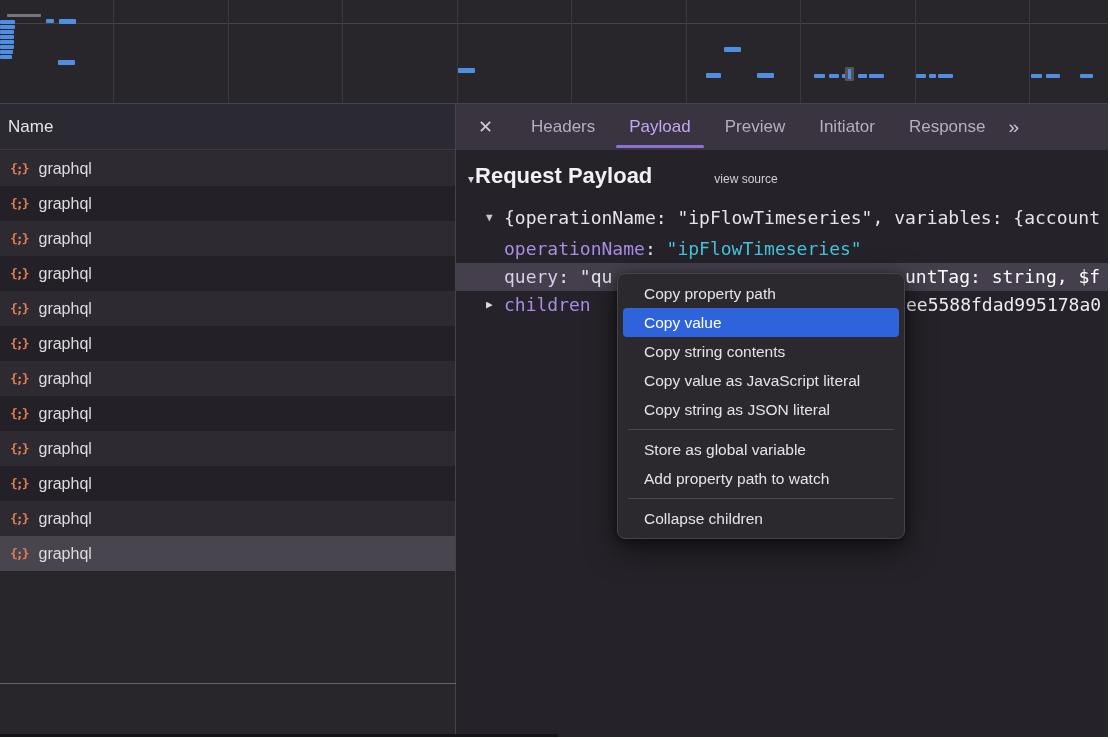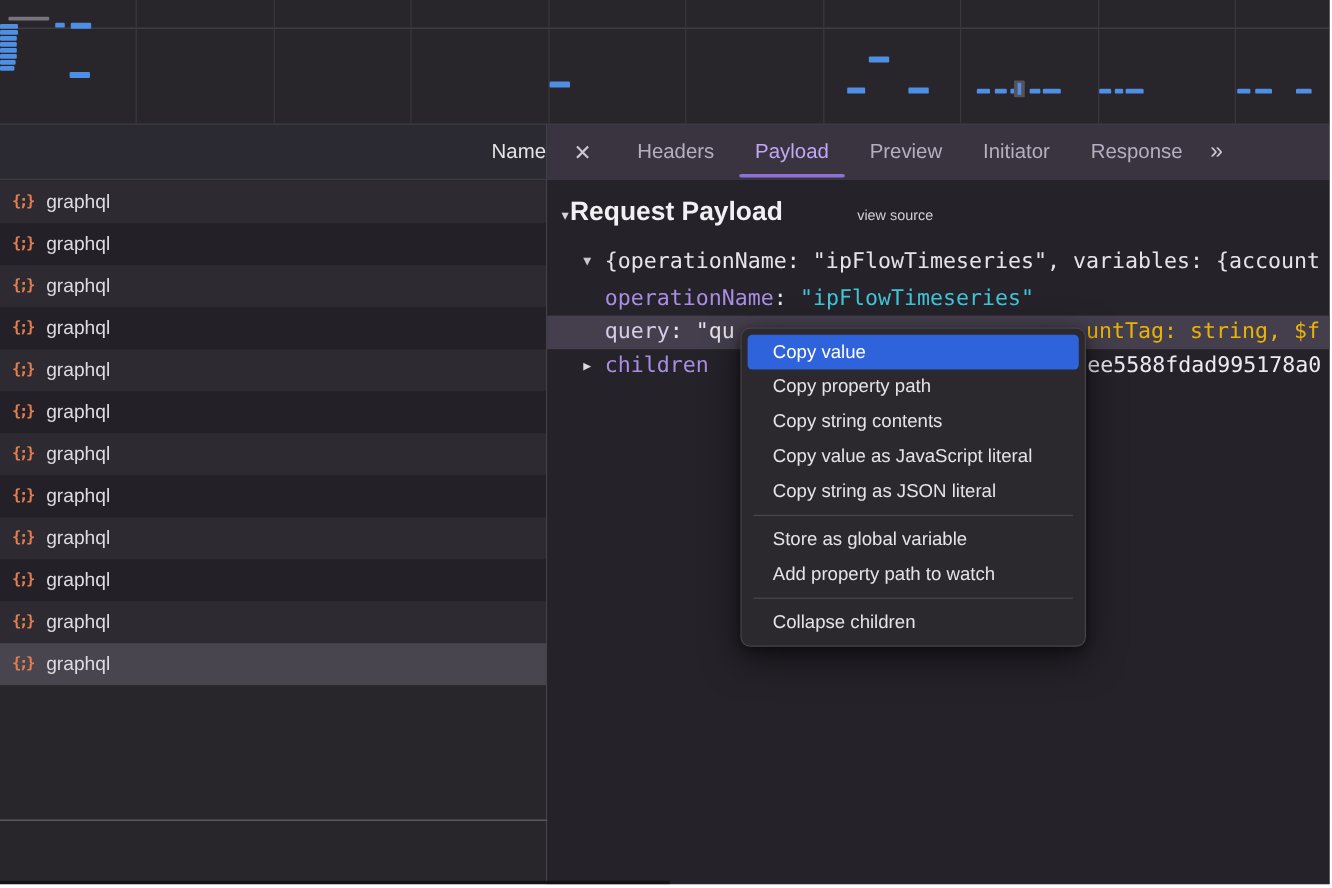--- a/index.html
+++ b/index.html
@@ -10,21 +10,21 @@
   
   .overview{position:absolute;left:0;top:0;width:1108px;height:104px;background:#28252b;border-bottom:1px solid #45434a;box-sizing:border-box;}
   .vline{position:absolute;top:0;width:1px;height:103px;background:#3a383e;}
   .hline{position:absolute;left:0;top:23px;width:100%;height:1px;background:#45434a;}
   .bar{position:absolute;background:#4e8fe3;border-radius:1px;}
   .bar.gray{background:#77757c;}
   .marker{position:absolute;background:#55525a;border-radius:1px;}
   .marker .inner{position:absolute;left:3px;top:2px;width:3px;height:10px;background:#4e8fe3;}
 
   
-  .name-header{position:absolute;left:0;top:104px;width:455px;height:46px;background:#2b2931;border-bottom:1px solid #3e3c43;box-sizing:border-box;color:#e4e3e7;font-size:17px;line-height:45px;padding-left:8px;text-align:right;}
+  .name-header{position:absolute;left:0;top:104px;width:455px;height:46px;background:#2b2931;border-bottom:1px solid #3e3c43;box-sizing:border-box;color:#e4e3e7;font-size:17px;line-height:45px;padding-left:8px;}
   .rows{position:absolute;left:0;top:151px;width:455px;}
   .req-row{height:35px;display:flex;align-items:center;padding-left:10px;gap:9px;font-size:16px;color:#dddce1;box-sizing:border-box;cursor:default;}
   .req-row.odd{background:#2d2a31;}
   .req-row.even{background:#232127;}
   .req-row.selected{background:#49454f;}
   .json-icon{color:#e07e50;font-family:"DejaVu Sans Mono",monospace;font-weight:bold;font-size:13px;letter-spacing:-2px;padding-right:2px;}
 
   .v-divider{position:absolute;left:455px;top:104px;width:1px;height:633px;background:#45434a;}
   .footer-divider{position:absolute;left:0;top:683px;width:1108px;height:1px;background:#68676d;}
 
@@ -48,21 +48,21 @@
   .tree-row .tri{position:absolute;left:30px;top:0;font-size:11px;line-height:28px;color:#c9c7cf;}
   .tree-row .txt{position:absolute;left:48px;top:0;}
   .row-preview{top:54px;overflow:hidden;}
   .row-op{top:85px;}
   .row-query{top:113px;background:#453f4d;}
   .row-vars{top:141px;}
   .key{color:#a88de2;}
   .key-sel{color:#d6cde9;}
   .str{color:#40c4d8;}
   .frag-right{position:absolute;top:0;}
-  .row-query .frag-right{left:449px;color:#eab308;}
+  .row-query .frag-right{left:449px;color:#ffffff;}
   .row-vars .frag-right{left:450px;color:#eceaf2;}
 
   
   .context-menu{position:absolute;left:617px;top:273px;width:288px;background:#2b292d;border:1px solid #464449;border-radius:8px;padding:5px 0;box-shadow:0 10px 30px rgba(0,0,0,0.55),0 2px 8px rgba(0,0,0,0.4);box-sizing:border-box;}
   .menu-item{height:29px;line-height:29px;margin:0 5px;padding-left:21px;border-radius:4px;font-size:15.5px;color:#e4e3e7;cursor:default;}
   .menu-item.highlighted{background:#2e63dc;color:#ffffff;}
   .menu-sep{height:1px;background:#4a484d;margin:5px 10px;}
 </style>
 </head>
 <body>
@@ -204,22 +204,22 @@
 
       <div class="tree-row row-vars code">
         <span class="tri" style="color:#dddbe2">▶</span>
         <span class="txt"><span class="key">children</span></span>
         <span class="frag-right code">ee5588fdad995178a0</span>
       </div>
     </div>
   </div>
 
   <div class="context-menu" id="context-menu">
+      <div class="menu-item">Copy property path</div>
       <div class="menu-item highlighted">Copy value</div>
-      <div class="menu-item">Copy property path</div>
       <div class="menu-item">Copy string contents</div>
       <div class="menu-item">Copy value as JavaScript literal</div>
       <div class="menu-item">Copy string as JSON literal</div>
       <div class="menu-sep"></div>
       <div class="menu-item">Store as global variable</div>
       <div class="menu-item">Add property path to watch</div>
       <div class="menu-sep"></div>
       <div class="menu-item">Collapse children</div>
     </div>
 

